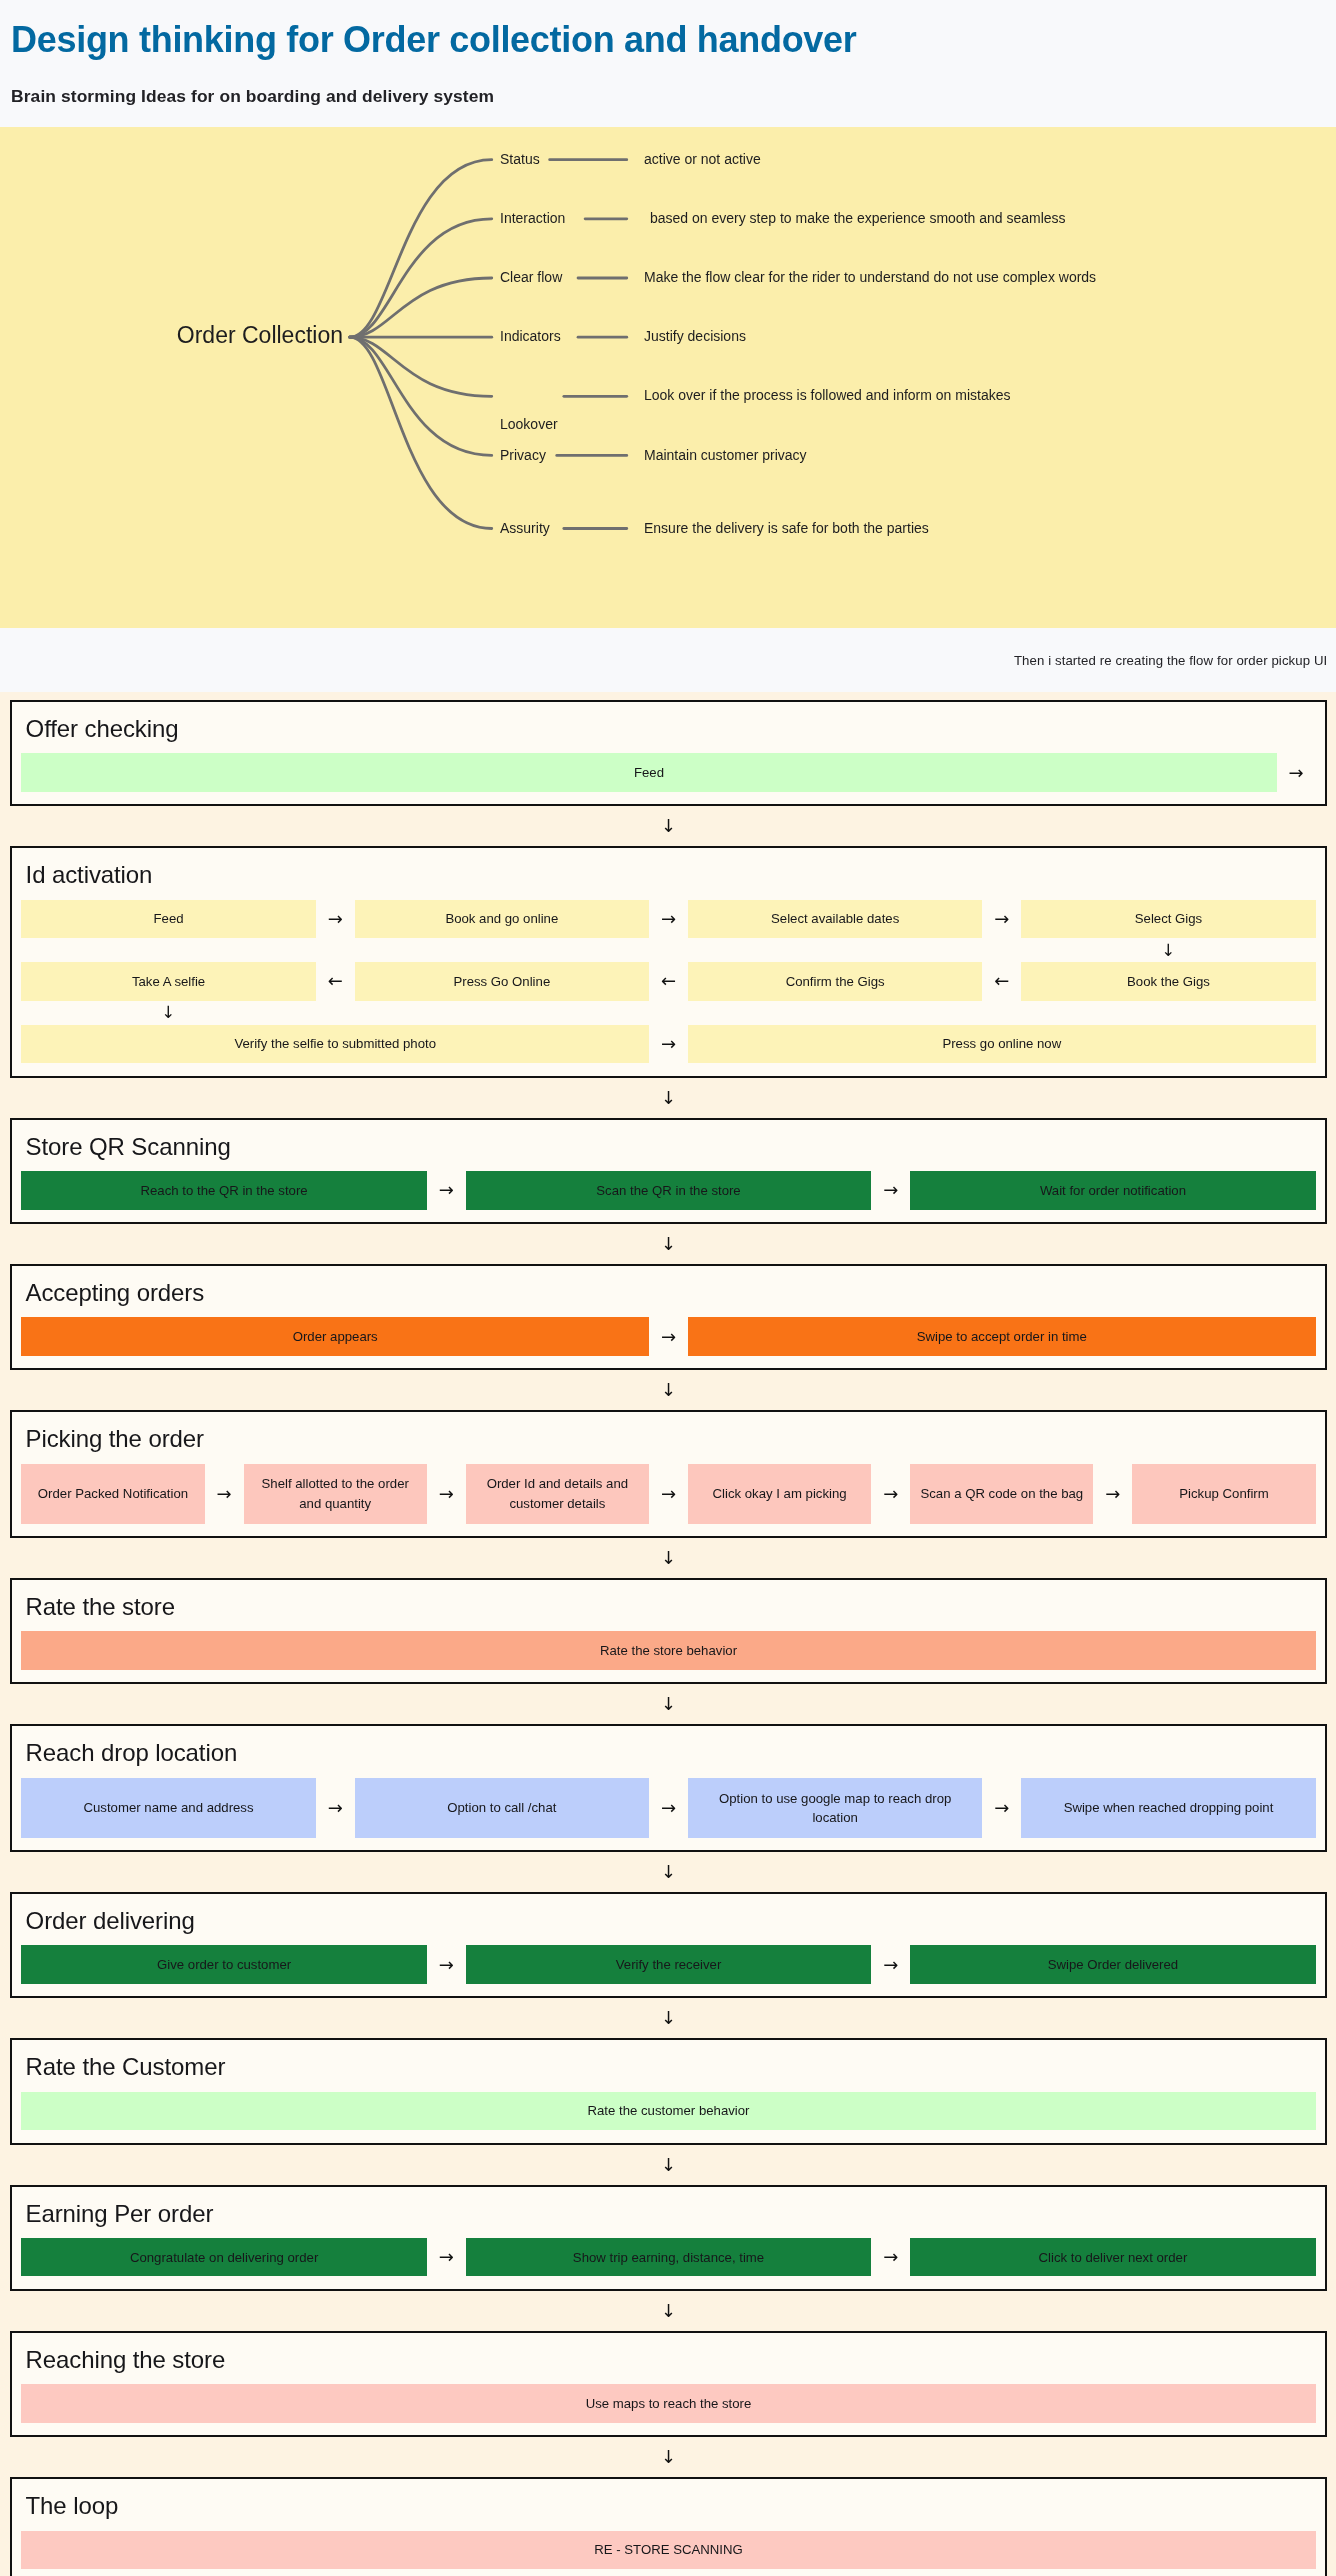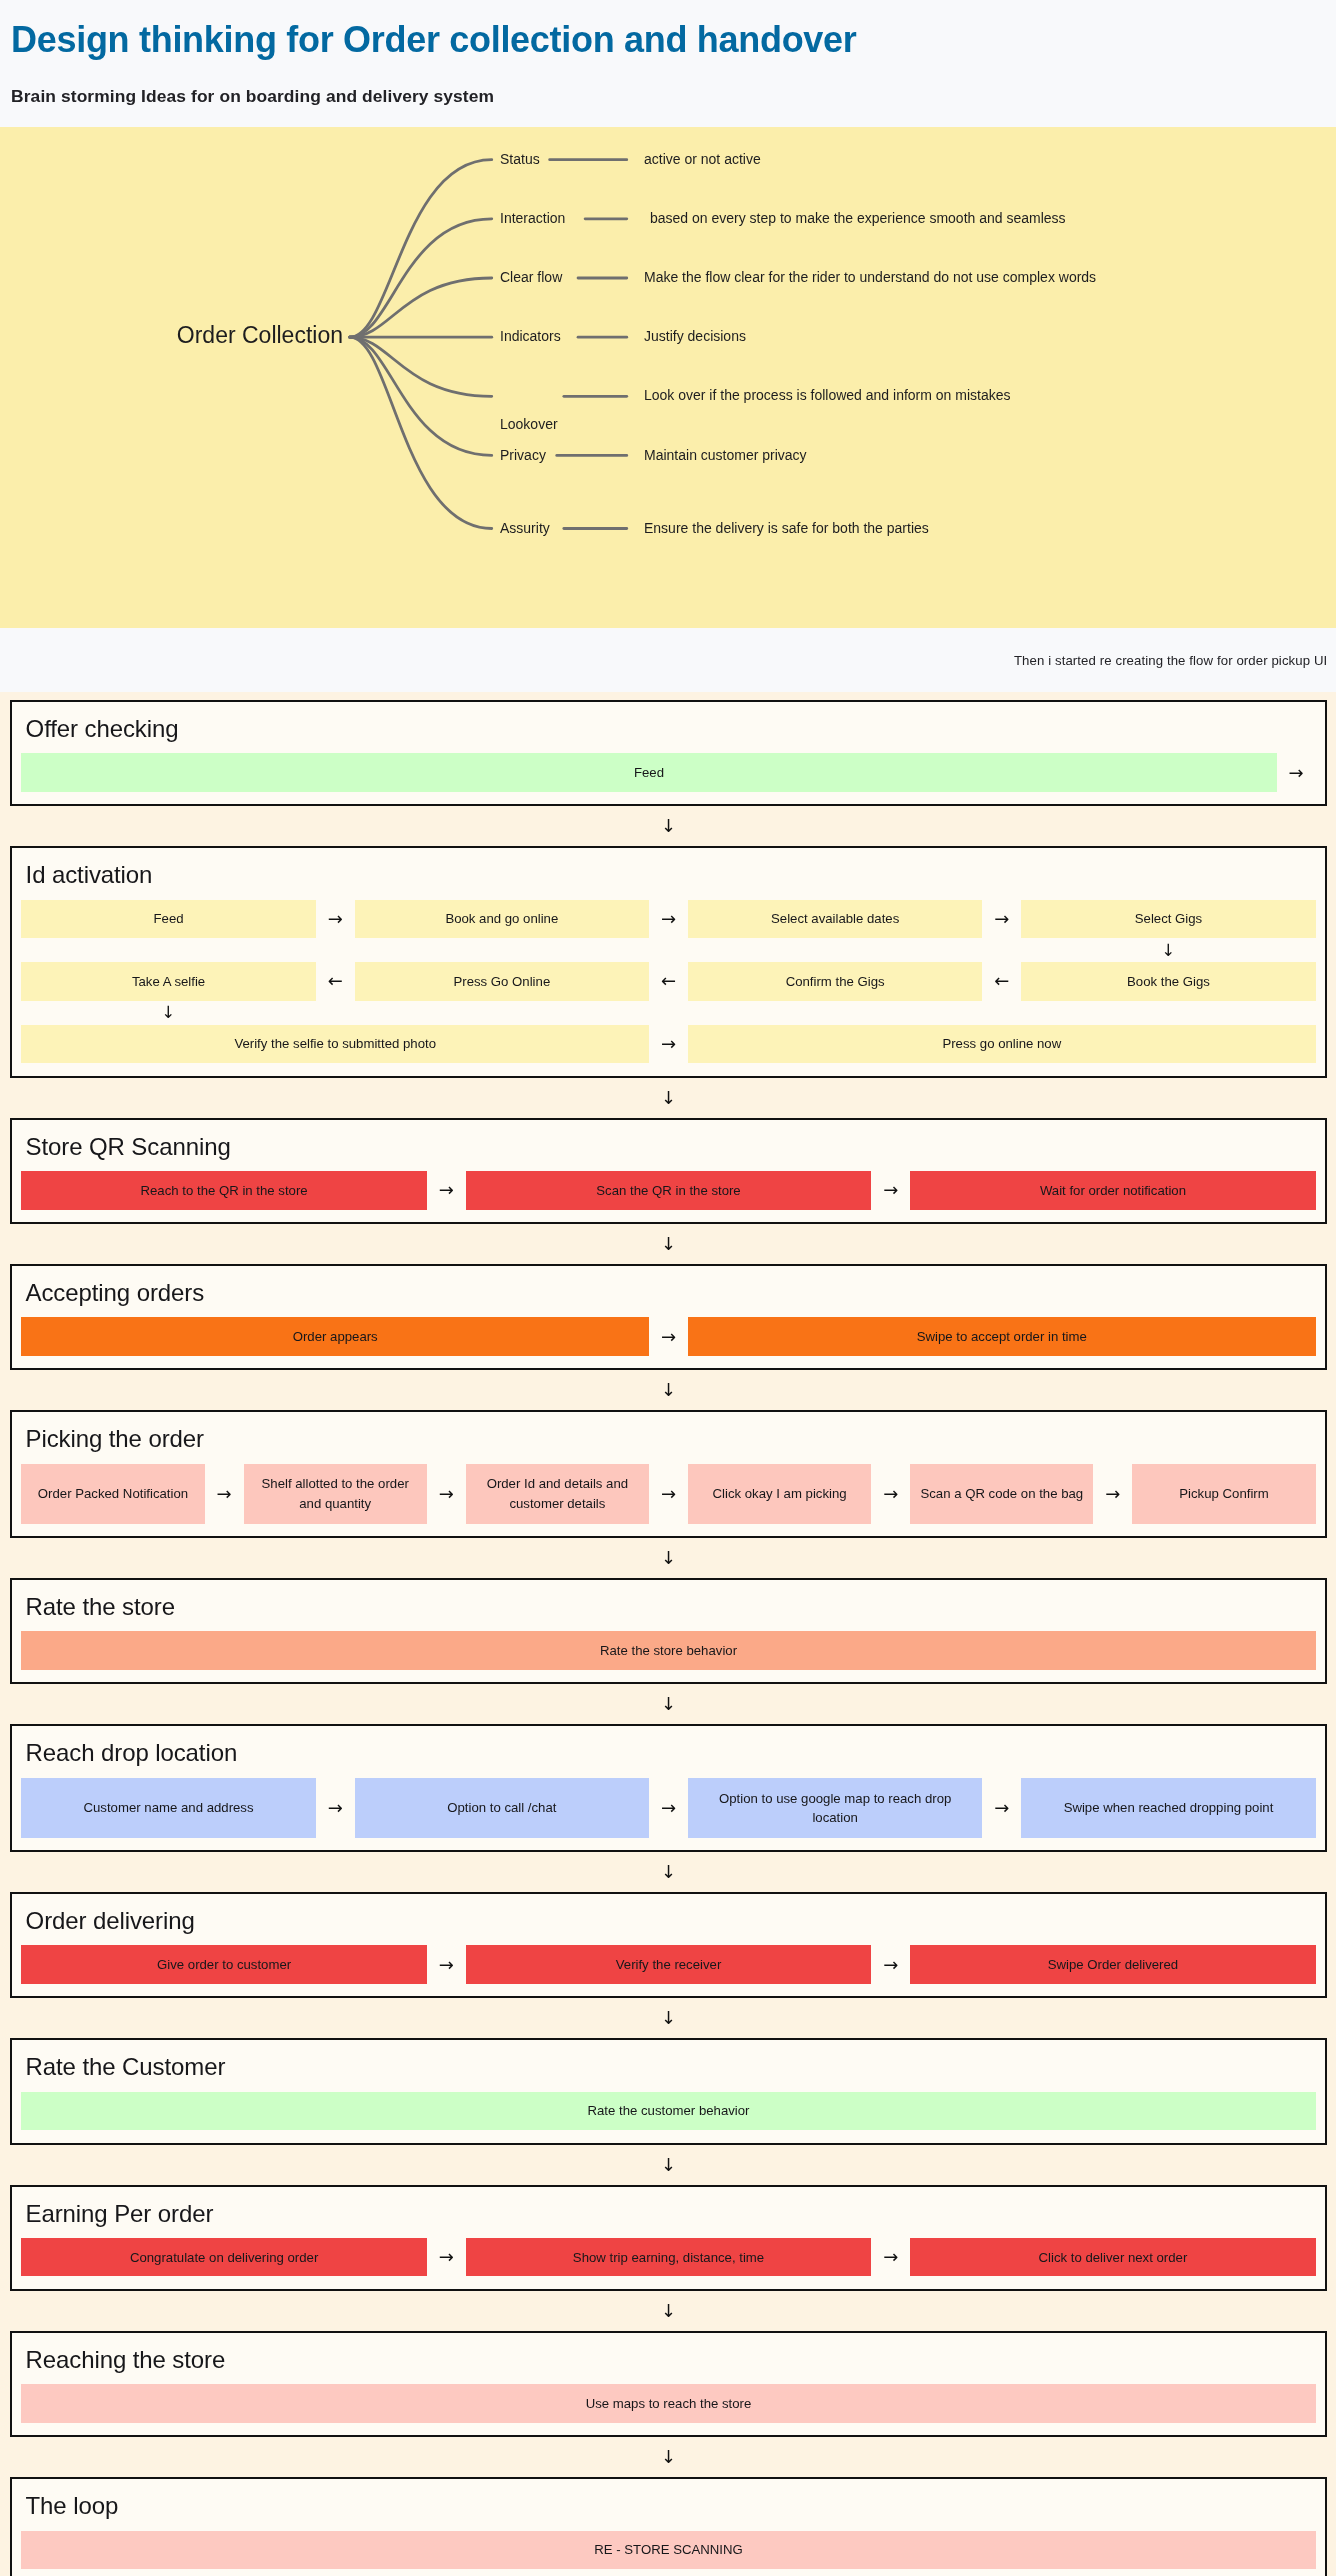--- a/index.html
+++ b/index.html
@@ -136,21 +136,21 @@
     font-size: 18px;
     color: #111;
     font-family: "DejaVu Sans", sans-serif;
     height: 40px;
     line-height: 1;
   }
 
   
   .c-green  { background: #ccffc6; }
   .c-yellow { background: #fdf3b8; }
-  .c-pink   { background: #ef4444; }
+  .c-pink   { background: #15803d; }
   .c-blue   { background: #f97316; }
   .c-salmon { background: #fdc7bd; }
   .c-orange { background: #fba988; }
   .c-periwinkle { background: #bccefb; }
   .c-lightpink  { background: #fdc9c1; }
 </style>
 </head>
 <body>
 
 <div class="page">

